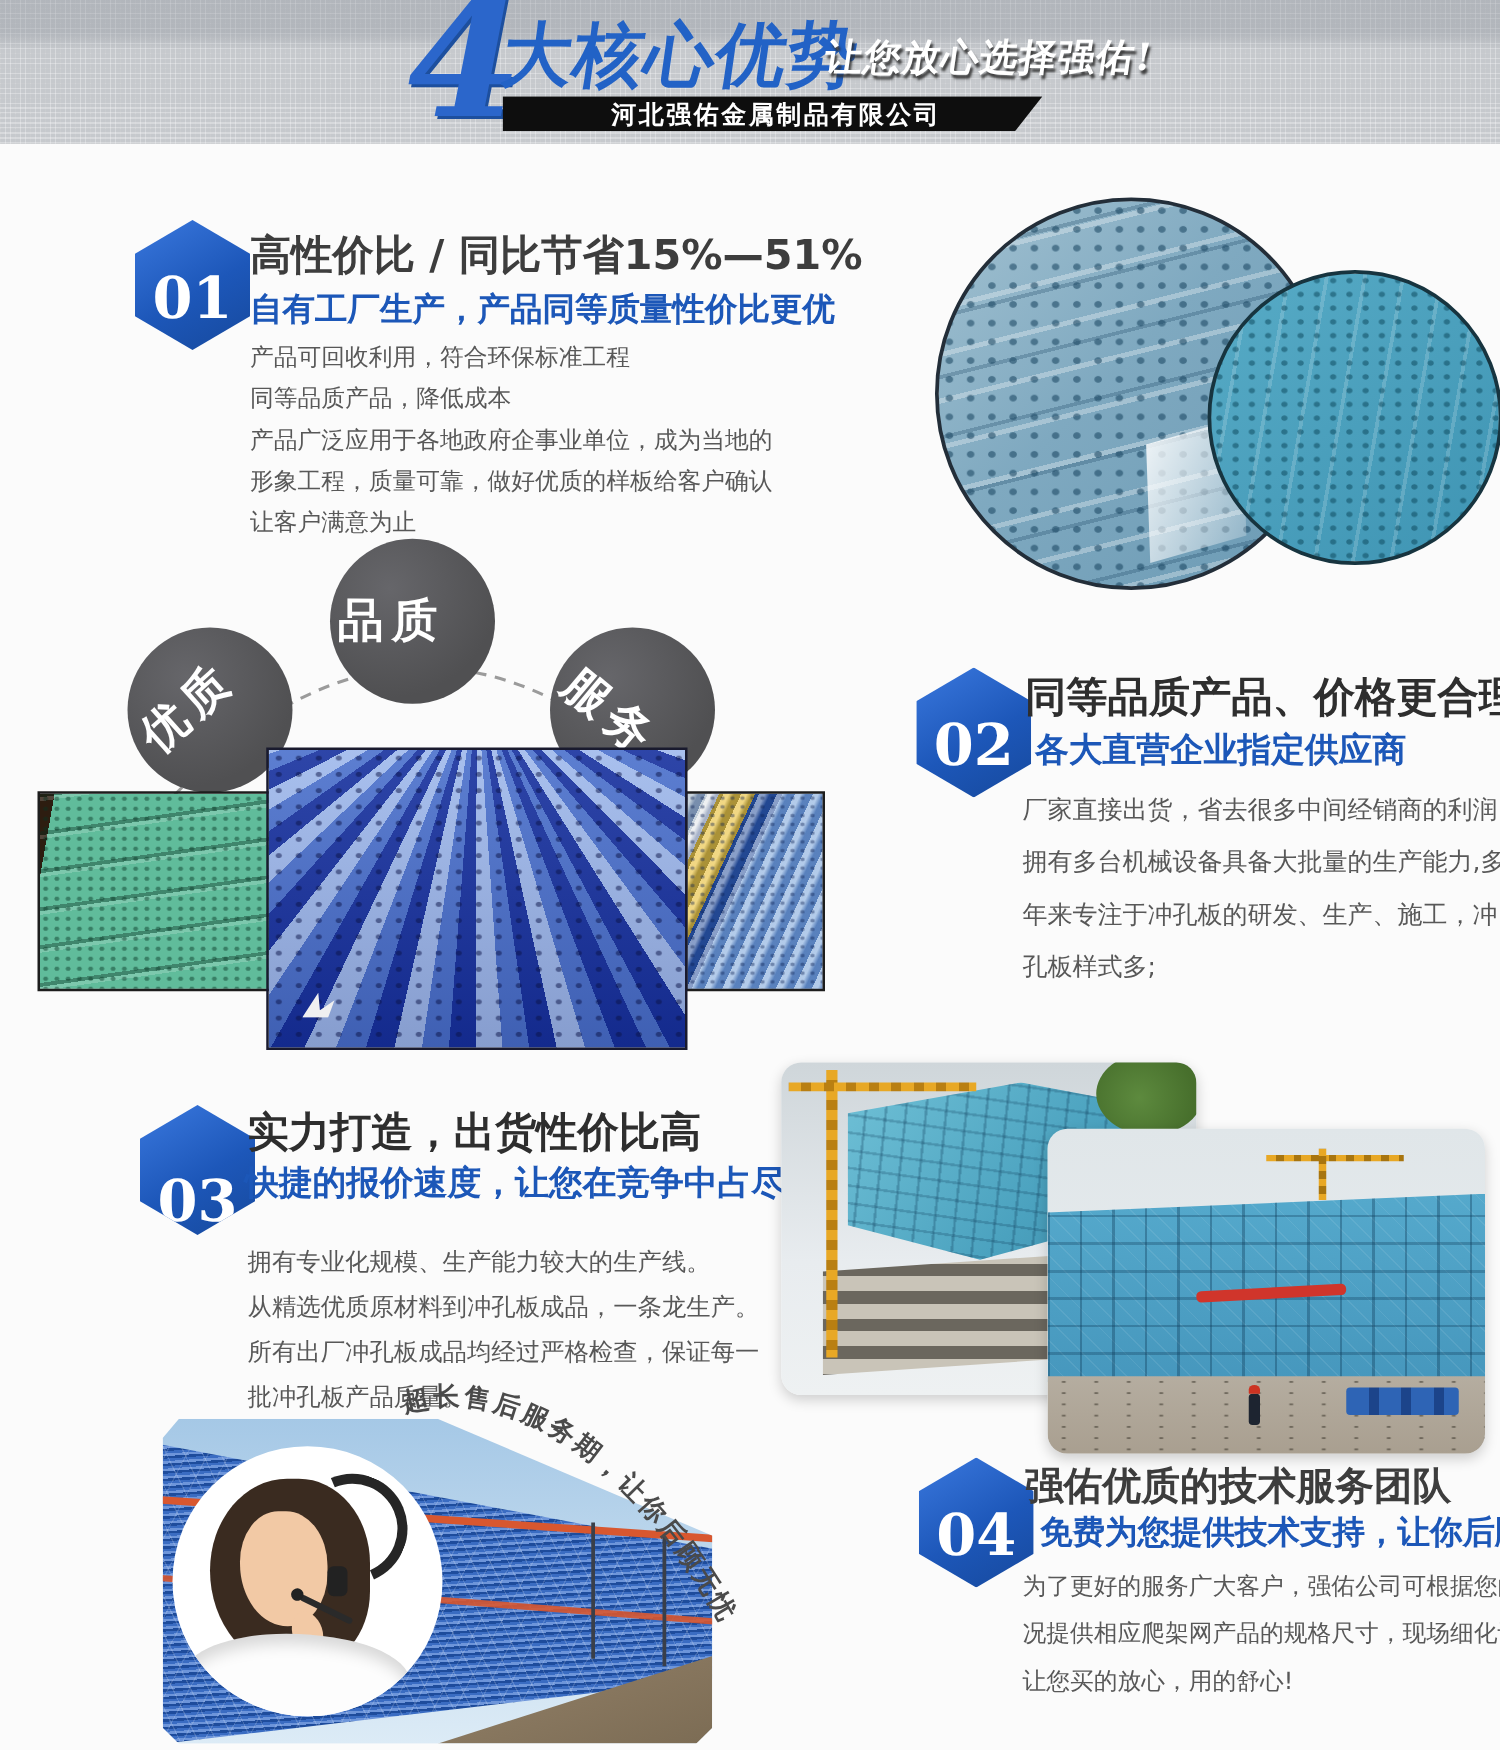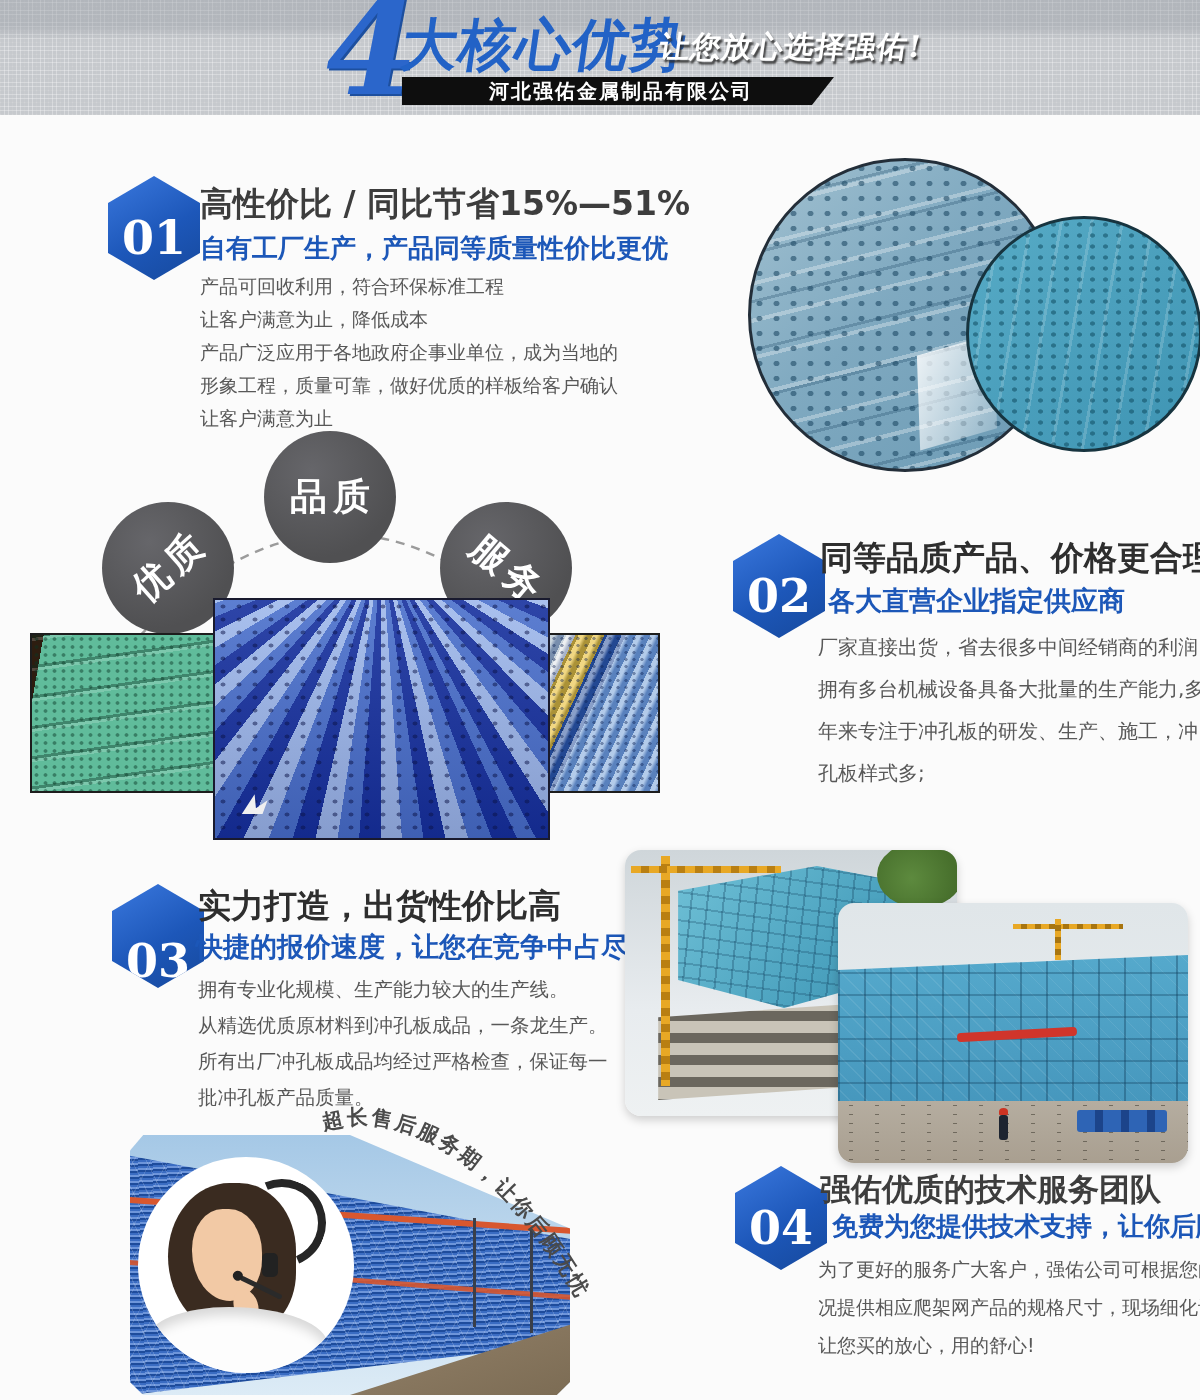--- a/index.html
+++ b/index.html
@@ -38,21 +38,21 @@
   .serif-t{font-family:"DejaVu Serif","Liberation Serif",serif;font-size:33px;color:#2e2e2e;}
   .sec-sub{position:absolute;font-family:"DejaVu Serif","Liberation Serif",serif;font-weight:bold;
     color:#1c57b8;white-space:nowrap;line-height:1.1;}
   .sec-body{position:absolute;color:#585858;white-space:nowrap;}
   .sec-body div{line-height:inherit;}
 
   
   .connector-svg{position:absolute;left:60px;top:418px;width:560px;height:300px;z-index:1;}
   .value-circle{position:absolute;width:132px;height:132px;border-radius:50%;z-index:2;
     background:radial-gradient(circle at 36% 30%,#66666a,#505052 70%);
-    display:flex;align-items:center;justify-content:center;}
+    display:flex;align-items:center;}
   .value-circle span{color:#fff;font-weight:bold;font-size:37px;letter-spacing:6px;text-indent:6px;}
   .vc-rot-l span{transform:rotate(-42deg);}
   .vc-rot-r span{transform:rotate(40deg);}
 
   
   .hero-circle{position:absolute;border-radius:50%;}
   .hero-large{left:748px;top:158px;width:308px;height:308px;border:3px solid #232e39;z-index:1;
     background-image:
       radial-gradient(rgba(22,66,94,.55) 2.6px,rgba(22,66,94,0) 3.4px),
       repeating-linear-gradient(-14deg,rgba(255,255,255,.30) 0 4px,transparent 4px 36px),
@@ -194,21 +194,21 @@
   <div class="hero-circle hero-large"></div>
   <div class="hero-circle hero-small"></div>
 
   <div class="hex" style="left:108px;top:176px;">
     <span>01</span>
   </div>
   <div class="sec-title sans-t" style="left:200px;top:186px;">高性价比 / 同比节省15%—51%</div>
   <div class="sec-sub" style="left:200px;top:234px;font-size:26px;">自有工厂生产，产品同等质量性价比更优</div>
   <div class="sec-body" style="left:200px;top:270px;font-size:19px;line-height:33px;">
     <div>产品可回收利用，符合环保标准工程</div>
-    <div>让客户满意为止，降低成本</div>
+    <div>同等品质产品，降低成本</div>
     <div>产品广泛应用于各地政府企事业单位，成为当地的</div>
     <div>形象工程，质量可靠，做好优质的样板给客户确认</div>
     <div>让客户满意为止</div>
   </div>
 
   <svg class="connector-svg" viewBox="0 0 560 300">
     <path d="M 18 292 Q 275 -60 552 292" fill="none" stroke="#9b9b9b" stroke-width="2.5" stroke-dasharray="9 7"></path>
   </svg>
   <div class="value-circle vc-rot-l" style="left:102px;top:502px;">
     <span>优质</span>
@@ -234,21 +234,21 @@
     <div>拥有多台机械设备具备大批量的生产能力,多</div>
     <div>年来专注于冲孔板的研发、生产、施工，冲</div>
     <div>孔板样式多;</div>
   </div>
 
   <div class="hex" style="left:112px;top:884px;align-items:flex-end;">
     <span>03</span>
   </div>
   <div class="sec-title serif-t" style="left:198px;top:888px;text-align:center;">实力打造，出货性价比高</div>
   <div class="sec-sub" style="left:196px;top:932px;font-size:27px;">快捷的报价速度，让您在竞争中占尽先机</div>
-  <div class="sec-body" style="left:198px;top:972px;font-size:19.5px;line-height:36px;">
+  <div class="sec-body" style="left:198px;top:992px;font-size:19.5px;line-height:36px;">
     <div>拥有专业化规模、生产能力较大的生产线。</div>
     <div>从精选优质原材料到冲孔板成品，一条龙生产。</div>
     <div>所有出厂冲孔板成品均经过严格检查，保证每一</div>
     <div>批冲孔板产品质量。</div>
   </div>
 
   <div class="cphoto cp-left">
     <div class="mesh-block"></div>
     <div class="floors"></div>
     <div class="crane-mast"></div>

